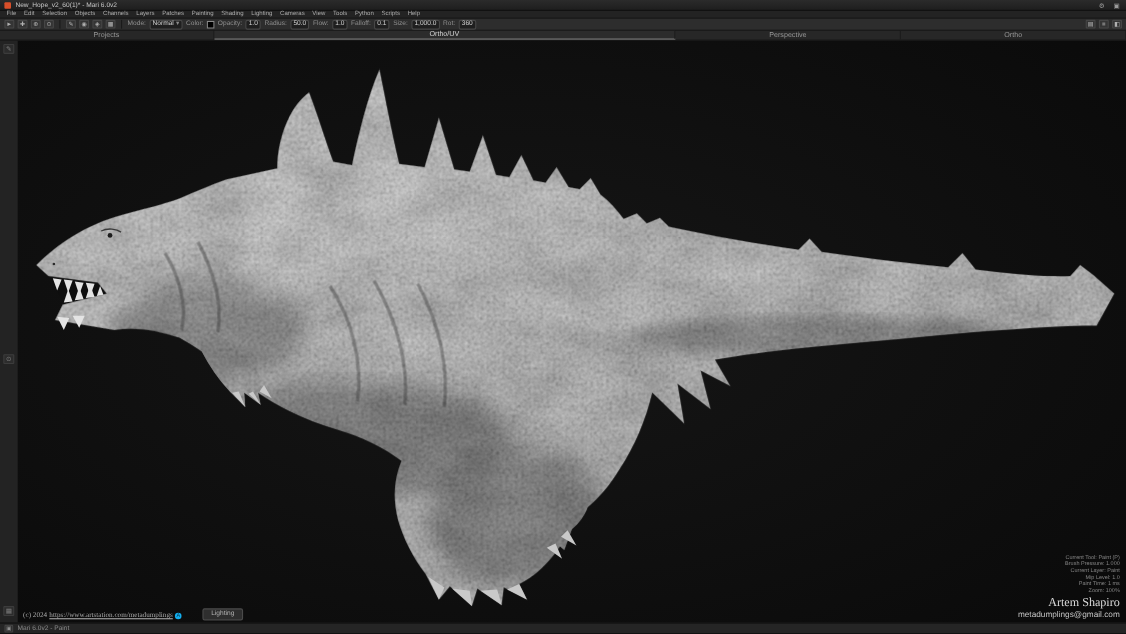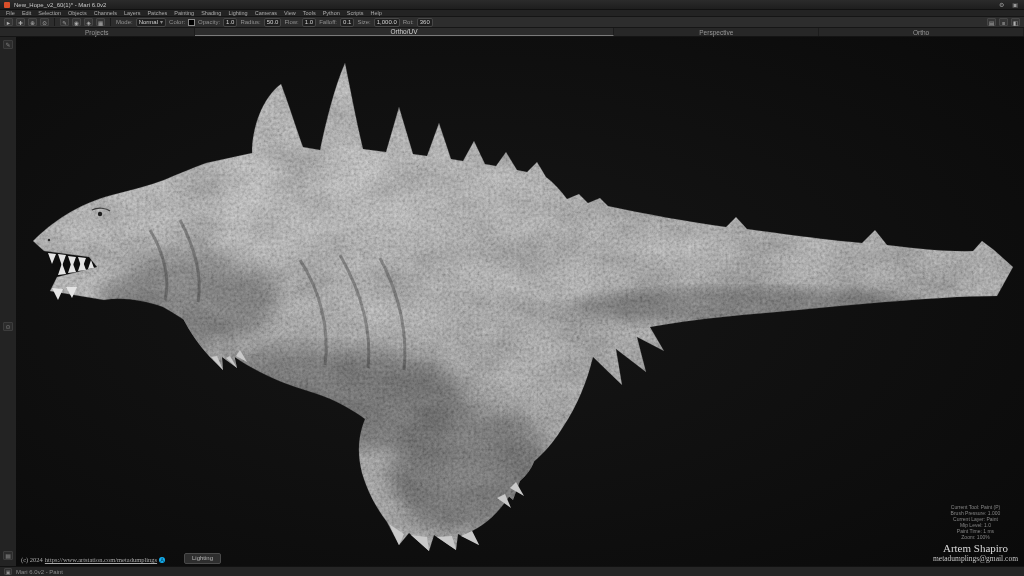--- a/index.html
+++ b/index.html
@@ -45,24 +45,24 @@
   .viewport{position:absolute;top:37px;left:16px;right:0;bottom:10px;overflow:hidden;}
   .viewport svg{position:absolute;top:0;left:0;width:100%;height:100%;}
   .lighting-btn{position:absolute;left:168px;bottom:2px;background:#2e2e2e;
     border:1px solid #4a4a4a;border-radius:2px;color:#b5b5b5;font-size:6px;
     padding:1px 7px;line-height:7px;}
   .copyright{position:absolute;left:5px;bottom:3px;font-family:"Liberation Serif",serif;
     font-size:6.5px;color:#a9a9a9;display:flex;align-items:center;gap:2px;}
   .copyright .url{text-decoration:underline;color:#a9a9a9;}
   .as-icon{width:6px;height:6px;border-radius:50%;background:#13aff0;display:inline-block;
     color:#06344a;font-size:5px;line-height:6px;text-align:center;font-family:"Liberation Sans",sans-serif;}
-  .corner{position:absolute;right:6px;bottom:3px;text-align:center;}
+  .corner{position:absolute;right:6px;bottom:3px;text-align:right;}
   .hud{font-size:5px;line-height:6px;color:#868686;}
   .credit-name{font-family:"Liberation Serif",serif;font-size:11px;color:#dadada;margin-top:2px;}
-  .credit-email{font-family:Liberation Serif, serif;font-size:7.5px;color:#c4c4c4;}
+  .credit-email{font-family:Liberation Sans, sans-serif;font-size:7.5px;color:#c4c4c4;}
   
   .statusbar{bottom:0;height:10px;background:#252525;border-top:1px solid #121212;
     display:flex;align-items:center;gap:4px;padding:0 4px;font-size:6px;color:#8a8a8a;}
   .sbicon{width:8px;height:7px;background:#303030;border:1px solid #424242;border-radius:1px;
     font-size:5px;line-height:7px;text-align:center;color:#909090;box-sizing:border-box;}
 </style>
 </head>
 <body>
 
 <div class="bar titlebar">

